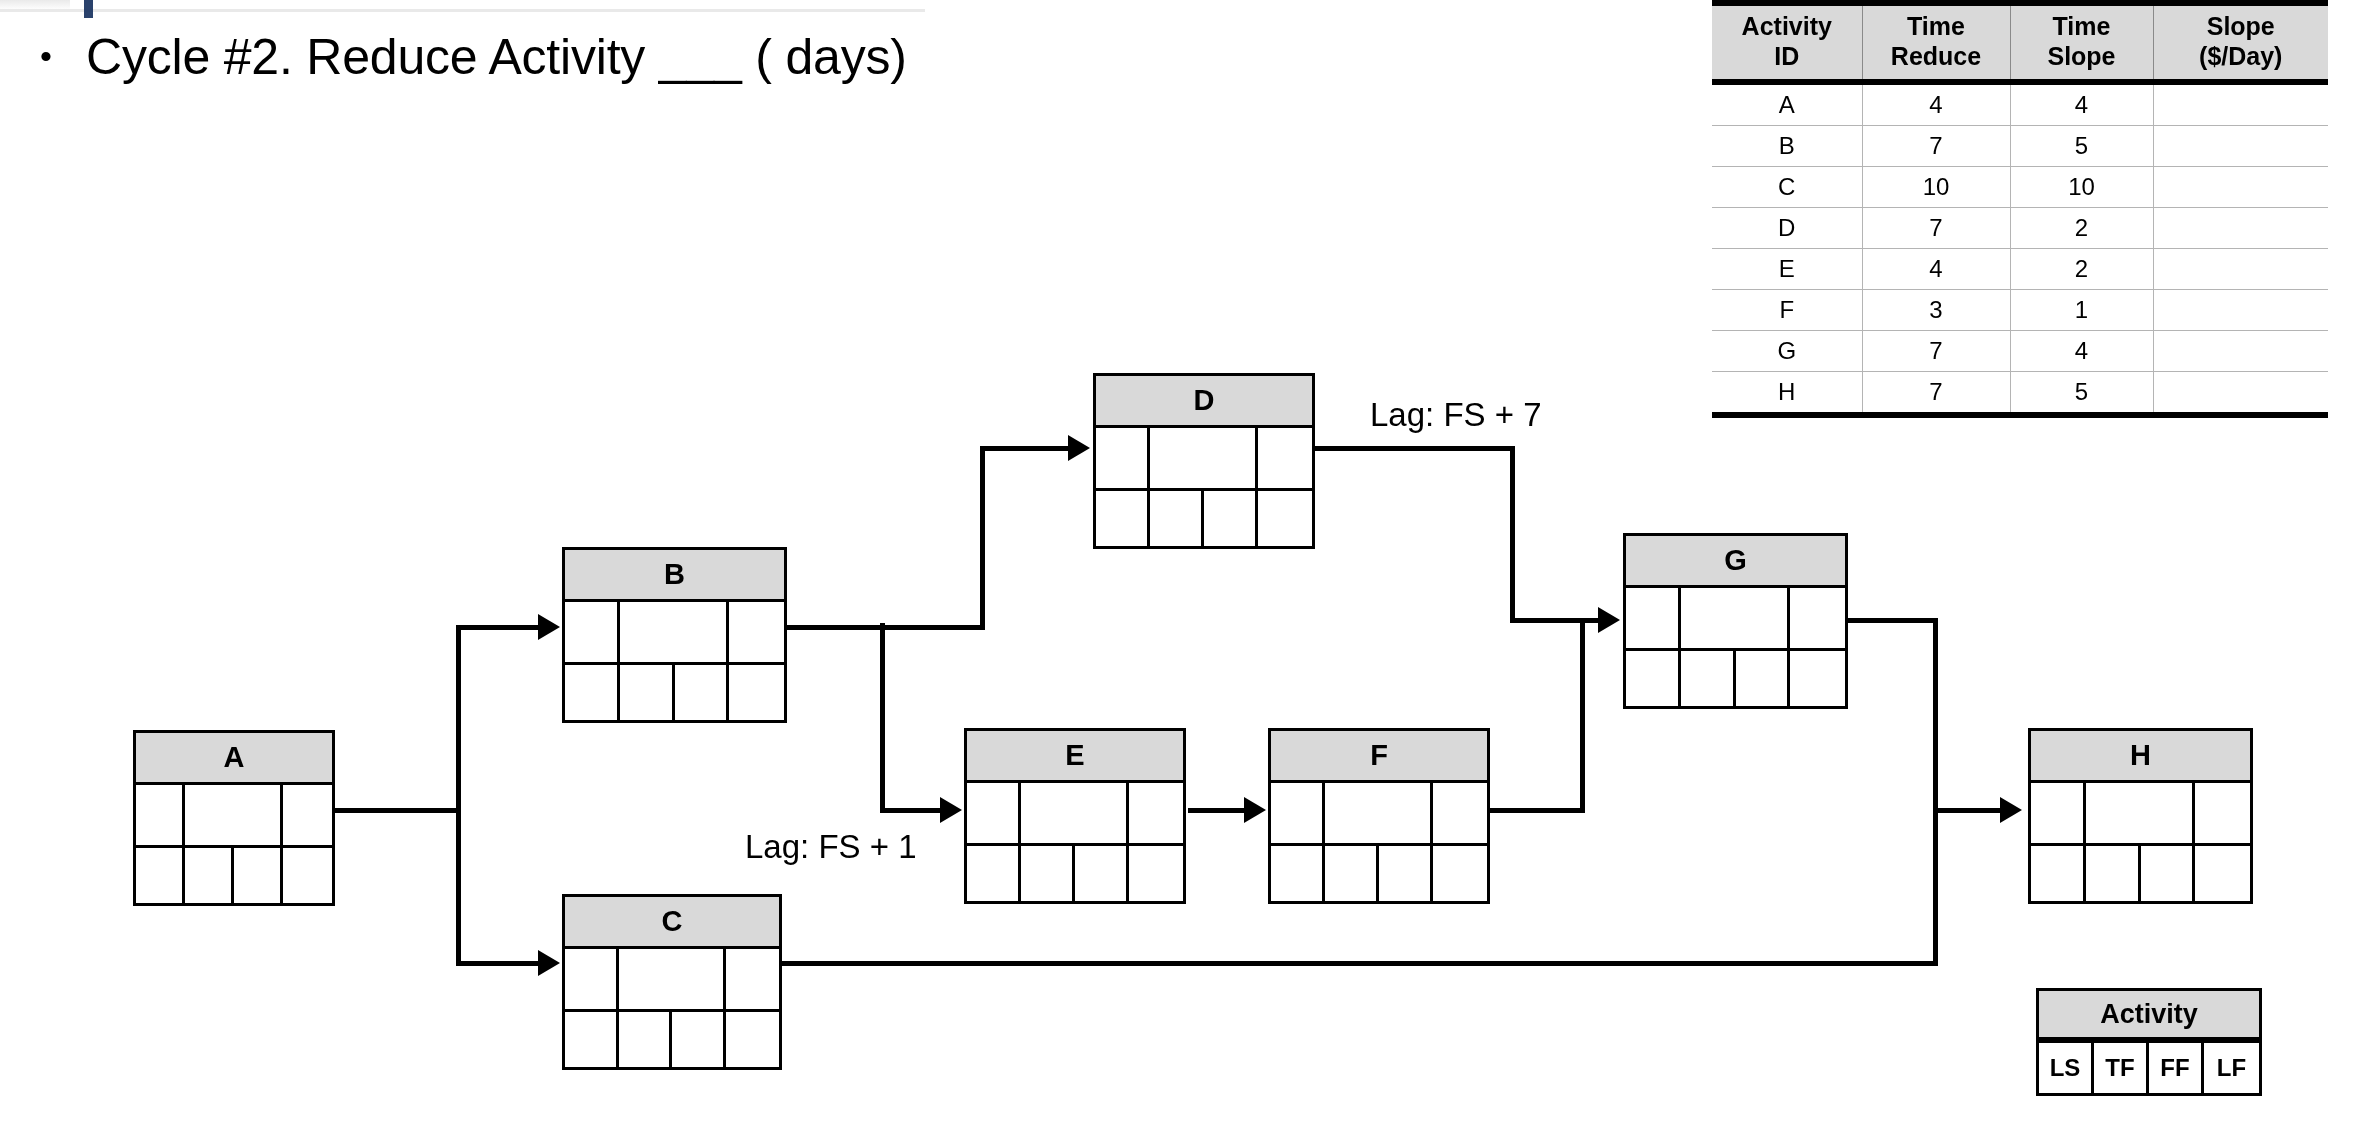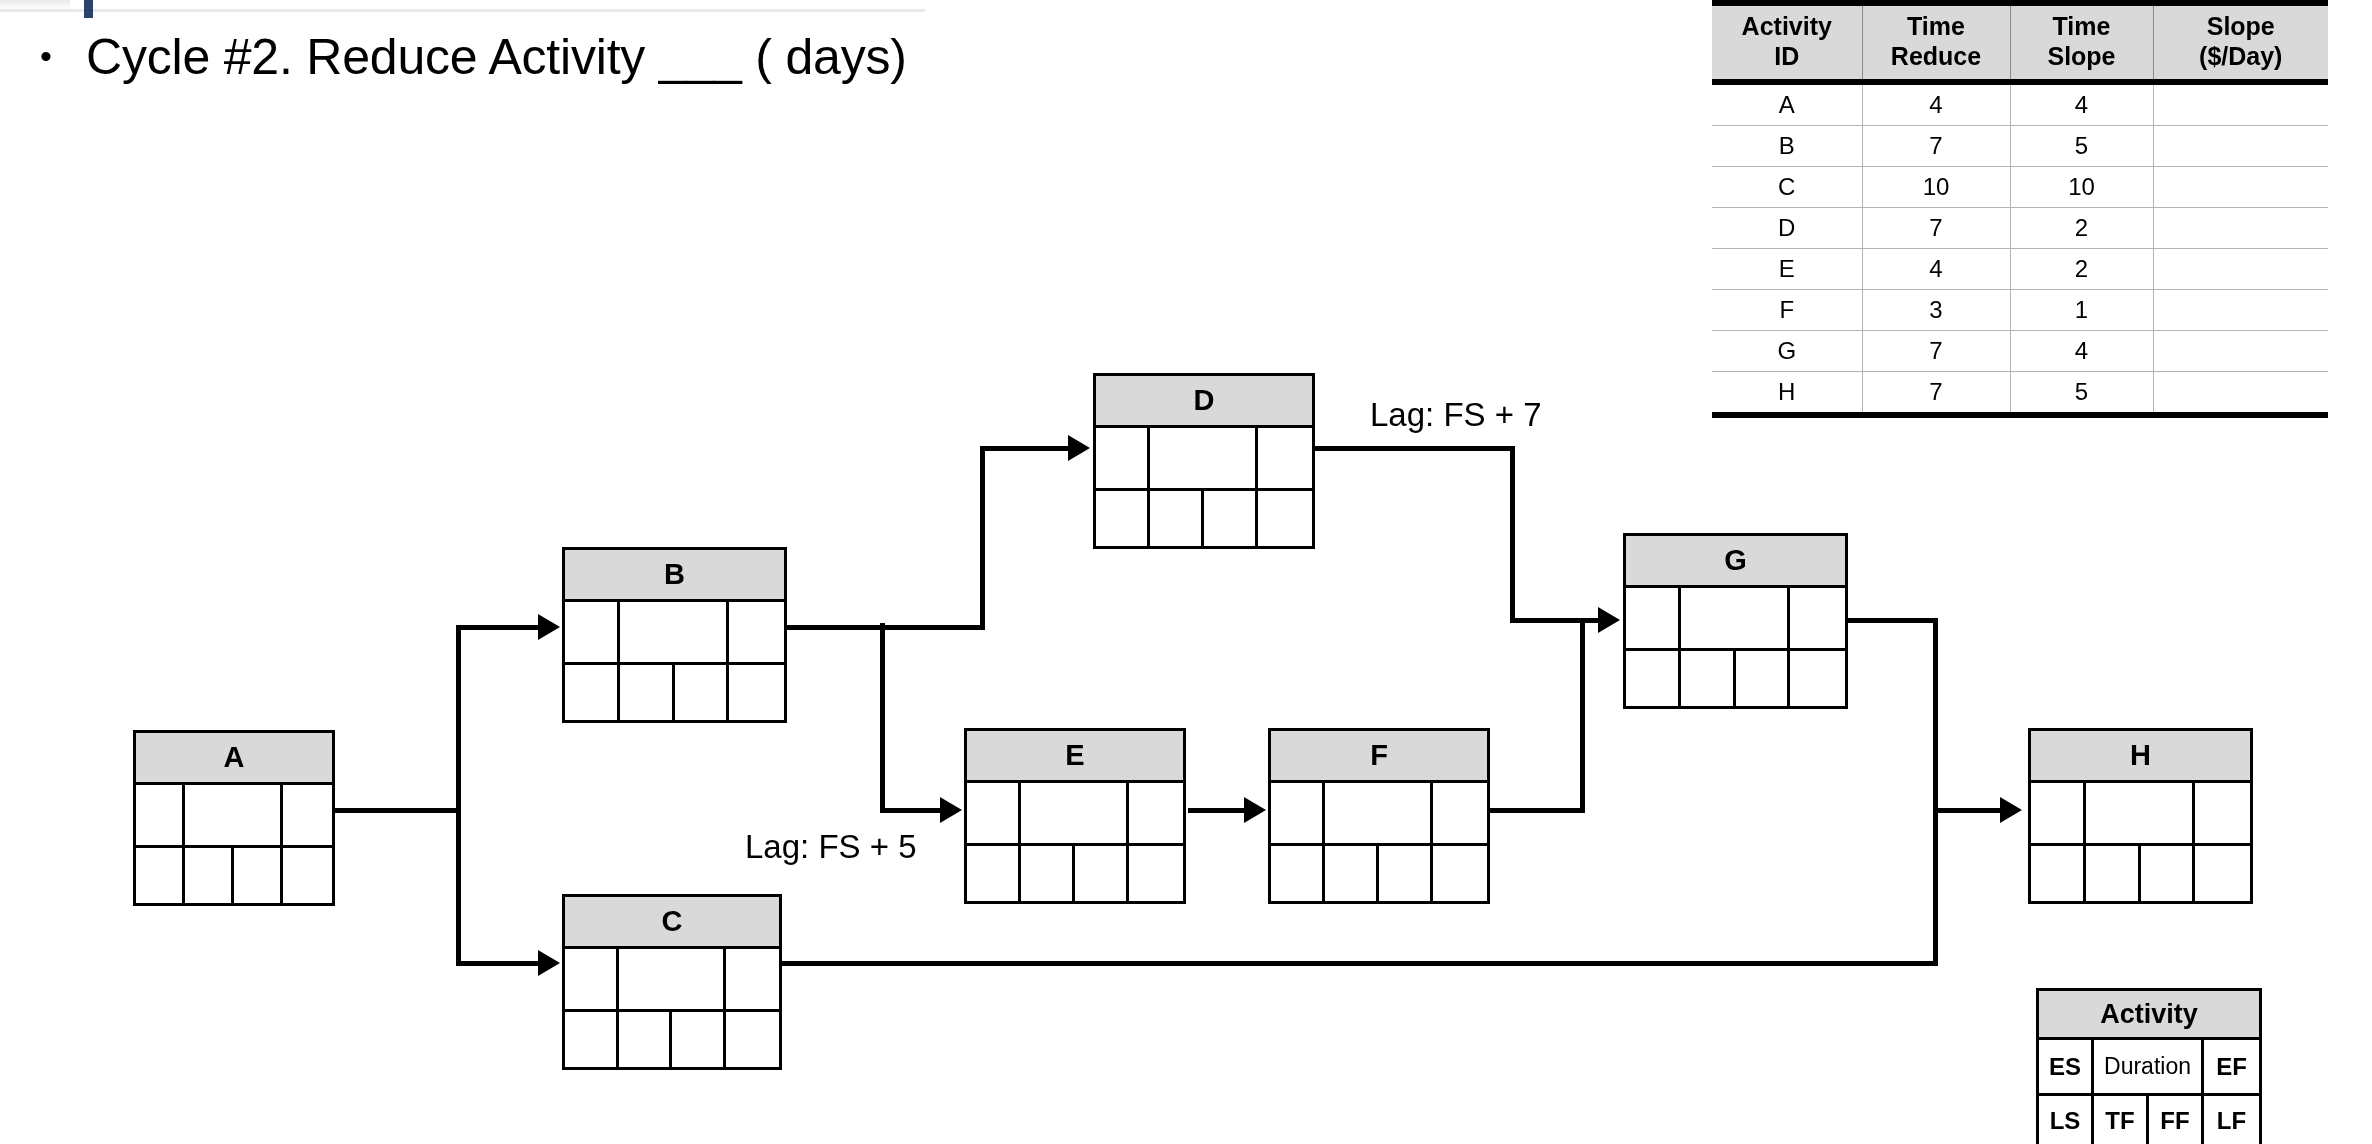--- a/index.html
+++ b/index.html
@@ -214,21 +214,21 @@
 <div class="ln lnv" style="left:1580px;top:618px;height:195px;"></div>
 
 <div class="ln lnh" style="left:1848px;top:618px;width:90px;"></div>
 <div class="ln lnv" style="left:1933px;top:618px;height:194px;"></div>
 <div class="ln lnh" style="left:1933px;top:808px;width:70px;"></div>
 <div class="arrow" style="left:2000px;top:797px;"></div>
 
 <div class="ln lnh" style="left:782px;top:961px;width:1156px;"></div>
 <div class="ln lnv" style="left:1933px;top:806px;height:158px;"></div>
 
-<div class="lag" id="lag-b-e">Lag: FS + 5</div>
+<div class="lag" id="lag-b-e">Lag: FS + 1</div>
 <div class="lag" id="lag-d-g">Lag: FS + 7</div>
 
 <div class="node" id="node-A">
   <div class="nhead">A</div>
   <div class="nrow r1">
     <div class="cell c-es"></div>
     <div class="cell c-du"></div>
     <div class="cell c-ef"></div>
   </div>
   <div class="nrow r2">
@@ -339,24 +339,19 @@
   <div class="nrow r2">
     <div class="cell c-ls"></div>
     <div class="cell c-tf"></div>
     <div class="cell c-ff"></div>
     <div class="cell c-lf"></div>
   </div>
 </div>
 
 <div id="legend">
   <div class="lhead">Activity</div>
-  <div class="lrow r1">
-    <div class="lcell c-es">ES</div>
-    <div class="lcell c-du">Duration</div>
-    <div class="lcell c-ef">EF</div>
-  </div>
   <div class="lrow r2">
     <div class="lcell">LS</div>
     <div class="lcell">TF</div>
     <div class="lcell">FF</div>
     <div class="lcell">LF</div>
   </div>
 </div>
 
 </body></html>

